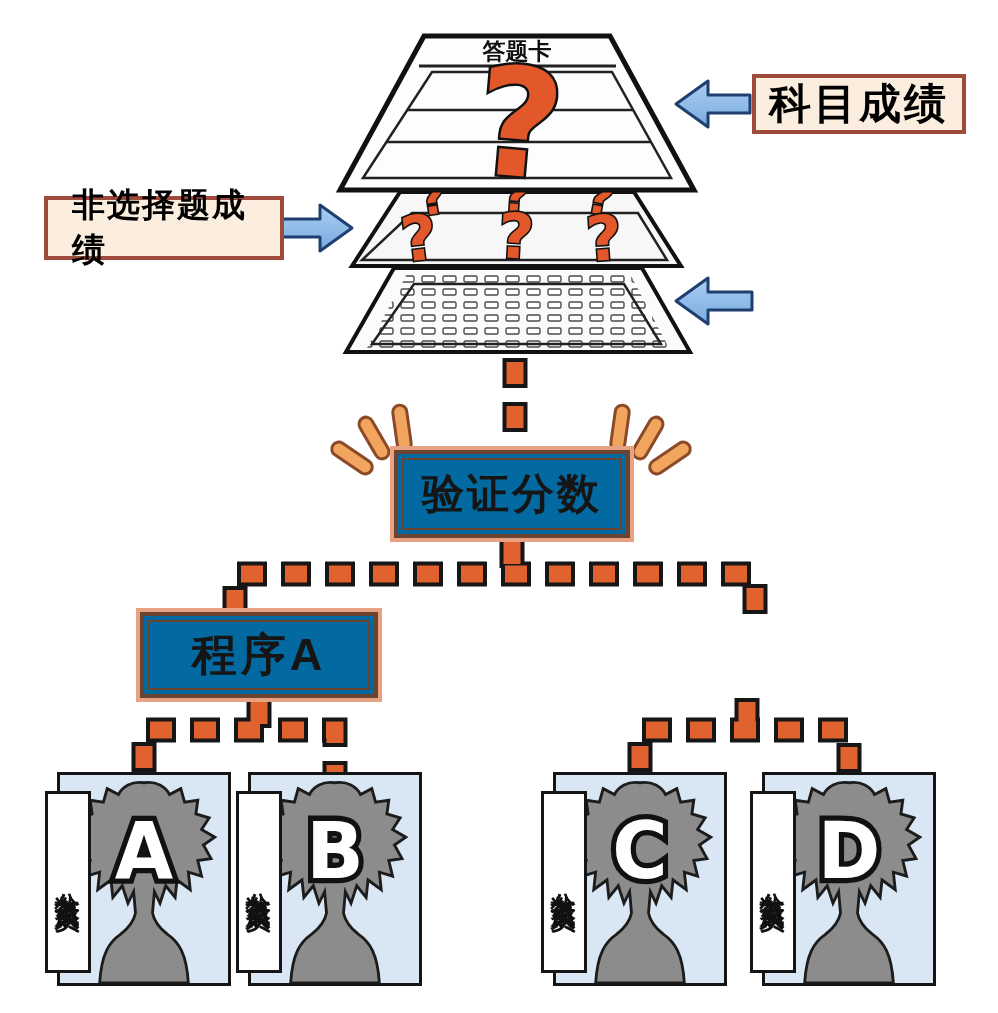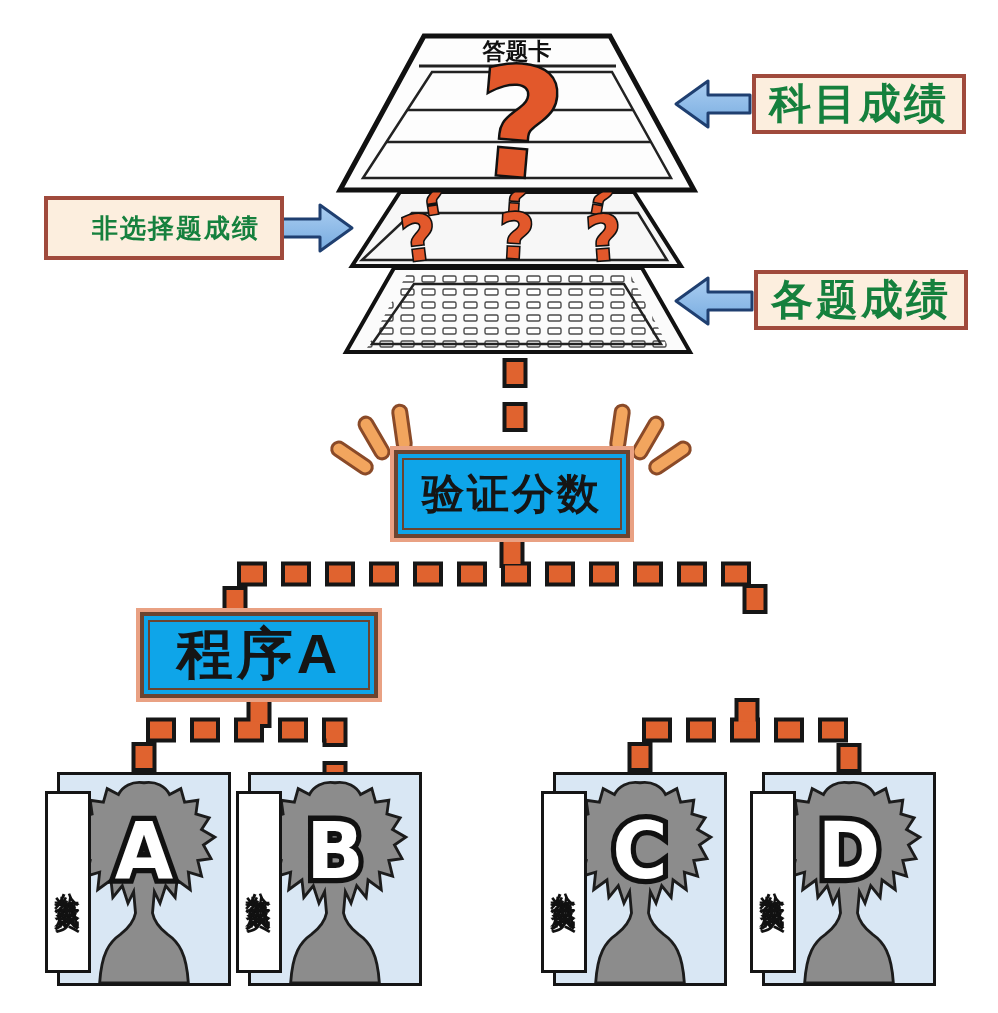--- a/index.html
+++ b/index.html
@@ -3,39 +3,39 @@
 <meta charset="utf-8">
 <style>
   html,body{margin:0;padding:0;background:#fff;}
   #canvas{position:relative;width:998px;height:1013px;background:#ffffff;overflow:hidden;
           font-family:"Liberation Sans","DejaVu Sans",sans-serif;}
   svg{display:block;}
   .abs{position:absolute;}
   
   .callout{position:absolute;display:flex;align-items:center;justify-content:center;
            background:#fceede;border:4px solid #a04a3c;box-sizing:border-box;
-           font-weight:bold;color:#15803d;z-index:4;}
+           font-weight:bold;color:#000000;z-index:4;}
   
-  .panel{position:absolute;background:#0ea5e9;border:4px solid #6b4430;outline:4px solid #e9a183;
+  .panel{position:absolute;background:#0369a1;border:4px solid #6b4430;outline:4px solid #e9a183;
          box-sizing:border-box;z-index:4;}
   .panel .inner{position:absolute;left:4px;top:4px;right:4px;bottom:4px;border:2px solid #6b4430;
          display:flex;align-items:center;justify-content:center;font-weight:bold;color:#151515;}
   
   .card{position:absolute;width:174px;height:214px;background:#d9e7f4;border:3px solid #151515;
         box-sizing:border-box;z-index:3;}
   .card svg{position:absolute;left:0;top:0;width:100%;height:100%;}
   .rolelabel{position:absolute;left:-15px;top:16px;width:46px;height:182px;background:#ffffff;
         border:3px solid #151515;box-sizing:border-box;z-index:5;display:flex;align-items:center;
         justify-content:center;writing-mode:vertical-rl;text-orientation:upright;
         font-size:25px;font-weight:bold;color:#111;letter-spacing:3px;}
   .watermark{position:absolute;left:851px;top:956px;font-size:26px;font-weight:600;
         color:rgba(70,70,70,0.55);letter-spacing:3px;z-index:6;}
   .fs42{font-size:42px;letter-spacing:3px;}
-  .fs34{font-size:26px;letter-spacing:2px;padding-left:24px;}
-  .fs40{font-size:56px;letter-spacing:4px;}
+  .fs34{font-size:33px;letter-spacing:2px;padding-left:24px;}
+  .fs40{font-size:45px;letter-spacing:4px;}
 </style>
 </head>
 <body>
 
 <div id="canvas">
 
   <svg class="abs" style="left:0;top:0;z-index:1;" width="998" height="1013" viewBox="0 0 998 1013">
     <defs>
       <pattern id="bubblePat" width="21" height="13" patternUnits="userSpaceOnUse">
         <rect x="2" y="3" width="13" height="6" rx="1.5" fill="#ffffff" stroke="#4a4a4a" stroke-width="1.4"></rect>
@@ -108,21 +108,20 @@
 
     <g stroke="#1f3f70" stroke-width="3" stroke-linejoin="round" fill="url(#blueGrad)">
       <polygon points="676,104 708,81 708,95 750,95 750,113 708,113 708,127"></polygon>
       <polygon points="352,228 320,205 320,219 282,219 282,237 320,237 320,251"></polygon>
       <polygon points="676,301 708,278 708,292 752,292 752,310 708,310 708,324"></polygon>
     </g>
   </svg>
 
   <div class="callout fs42" style="left:752px;top:74px;width:214px;height:60px;">科目成绩</div>
   <div class="callout fs34" style="left:44px;top:196px;width:240px;height:64px;">非选择题成绩</div>
-  <div class="callout fs42" style="left:754px;top:270px;width:214px;height:60px;">各题成绩</div>
 
   <div class="panel" style="left:394px;top:450px;width:236px;height:88px;">
     <div class="inner fs42">验证分数</div>
   </div>
 
   <div class="panel" style="left:140px;top:612px;width:238px;height:86px;">
     <div class="inner fs40">程序A</div>
   </div>
 
   <div class="card" style="left:57px;top:772px;">

